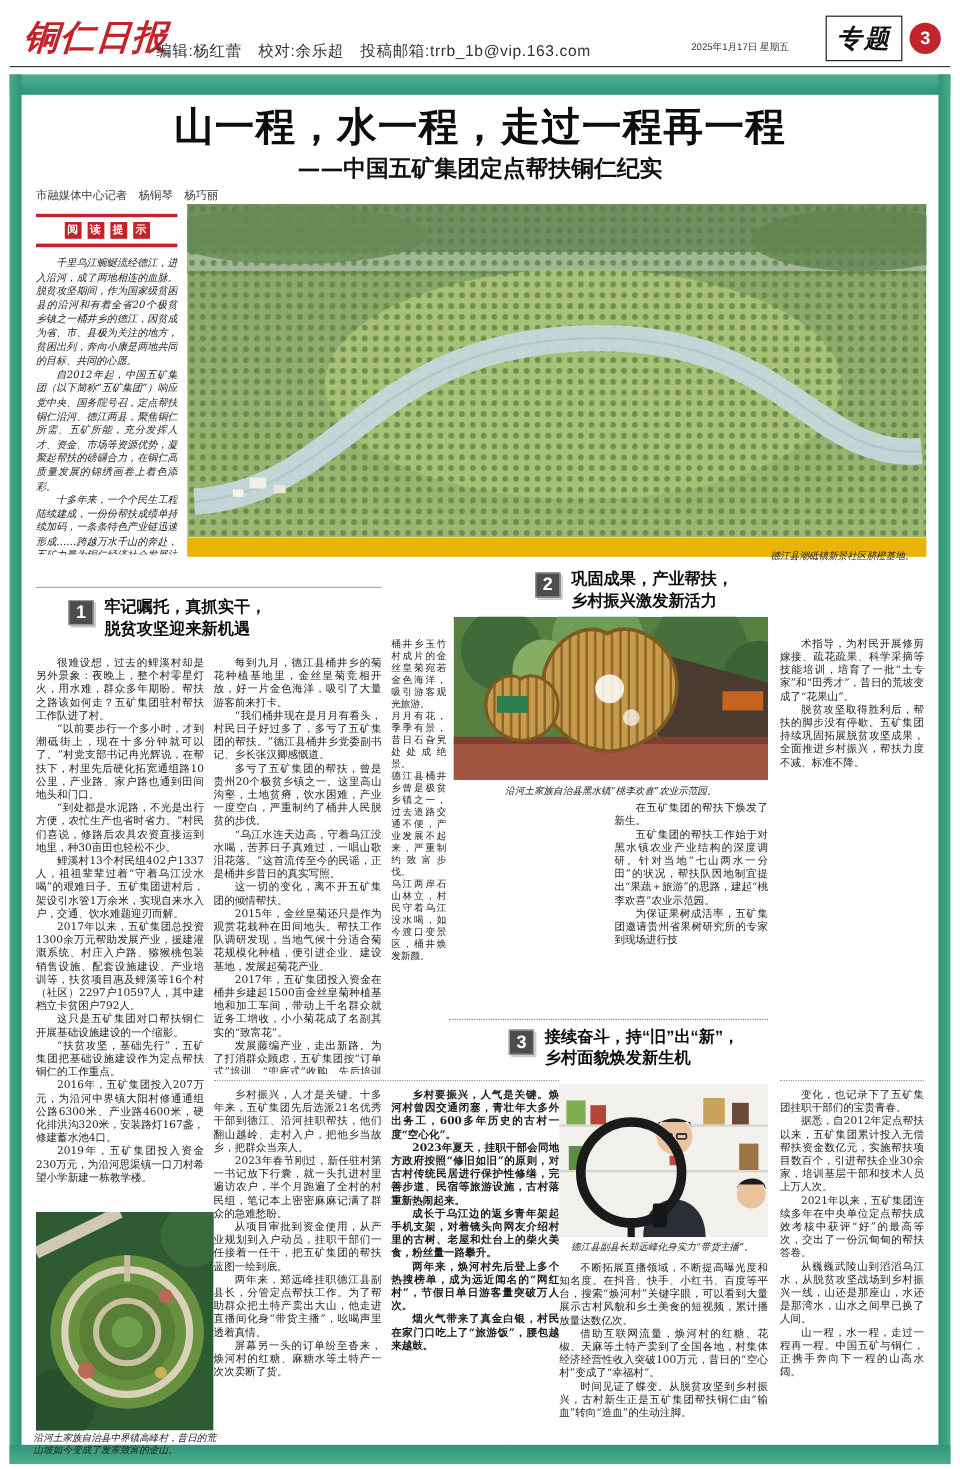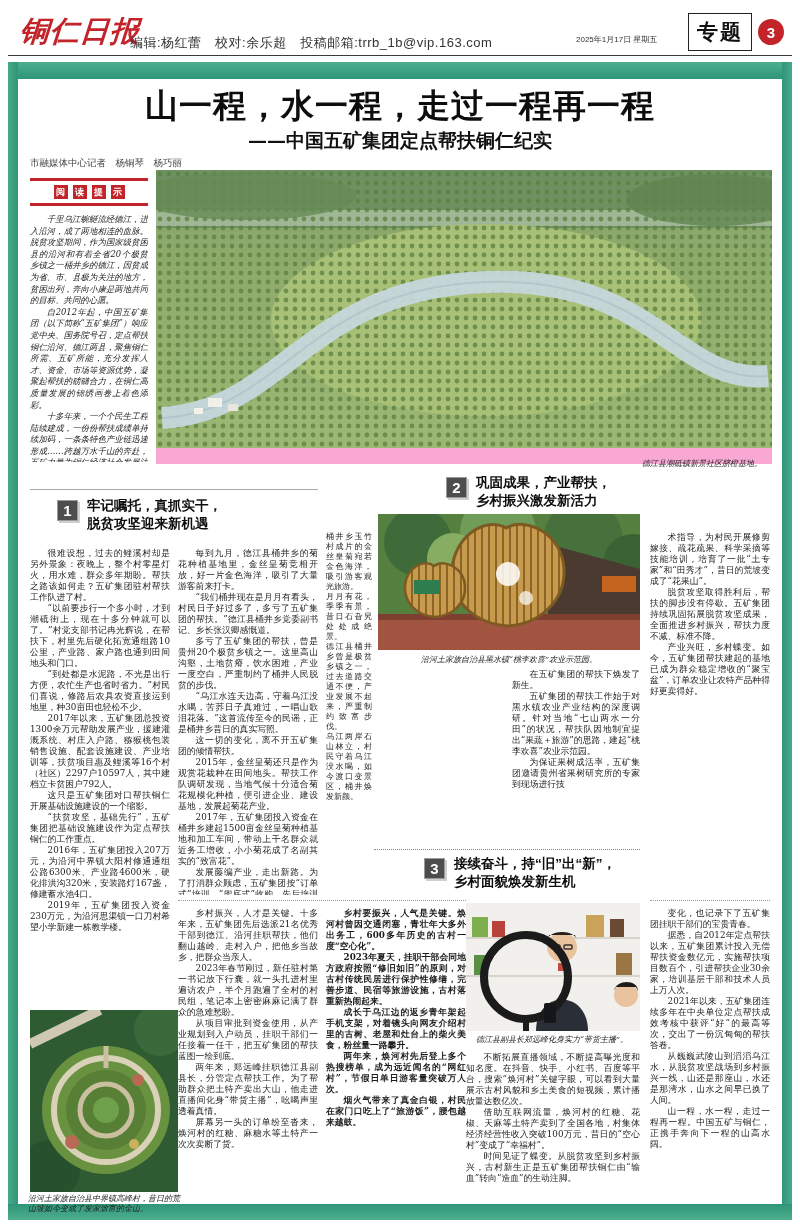--- a/index.html
+++ b/index.html
@@ -9,21 +9,21 @@
 
   
   .masthead { position:absolute; left:0; top:0; width:800px; height:58px; }
   .mast-rule { position:absolute; left:8px; top:55px; width:784px; border-top:1.5px solid #3a3a3a; }
   .paper-logo { position:absolute; left:20px; top:12px; font-size:29px; font-weight:bold; font-style:italic;
                 color:#c2242a; font-family:"DejaVu Serif", serif; letter-spacing:1px; transform:skewX(-4deg); }
   .editor-line { position:absolute; left:130px; top:34px; font-size:13px; color:#333; font-family:"Liberation Sans", sans-serif; letter-spacing:.5px; }
   .date-line { position:absolute; left:576px; top:34px; font-size:8px; color:#333; font-family:"Liberation Sans", sans-serif; }
   .section-box { position:absolute; left:688px; top:13px; width:64px; height:38px; border:1.5px solid #222;
                  display:flex; align-items:center; justify-content:center; font-size:21px; font-weight:900;
-                 font-family:"Liberation Sans", sans-serif; color:#111; letter-spacing:2px; }
+                 font-family:"Liberation Sans", sans-serif; color:#111; letter-spacing:2px;font-style:italic; }
   .page-circle { position:absolute; left:758px; top:19px; width:26px; height:26px; border-radius:50%;
                  background:#c2242a; color:#fff; display:flex; align-items:center; justify-content:center;
                  font-size:15px; font-weight:bold; font-family:"Liberation Sans", sans-serif; }
 
   
   .frame-top { position:absolute; left:8px; top:62px; width:784px; height:17px;
                background:linear-gradient(#4cae8f,#2f9677); }
   .frame-left { position:absolute; left:8px; top:62px; width:10px; height:1158px;
                 background:linear-gradient(90deg,#46a98a,#2f9677); }
   .frame-right { position:absolute; left:782px; top:62px; width:10px; height:1158px;
@@ -44,21 +44,21 @@
                 border-top:3px solid #c2242a; border-bottom:3px solid #c2242a; padding:4px 0; margin-bottom:8px; }
   .tips-label span { display:inline-block; width:14px; height:14px; background:#c2242a; color:#fff;
                      font-size:9px; line-height:14px; text-align:center; font-weight:bold; }
   .tips p, .ncol p { text-indent:2em; text-align:justify; }
   .tips p { font-size:8.4px; line-height:11.6px; font-style:italic; color:#222; }
 
   
   figure { position:absolute; }
   .caption { font-size:8px; font-style:italic; color:#222; }
   .photo-main { left:156px; top:170px; }
-  .photo-main-cap { position:absolute; left:156px; top:448px; width:616px; height:16px; background:#f9a8d4;
+  .photo-main-cap { position:absolute; left:156px; top:448px; width:616px; height:16px; background:#eab308;
                     text-align:right; padding:3px 10px 0 0; }
   .photo-peach-cap { position:absolute; left:378px; top:654px; width:262px; text-align:center; }
   .photo-live-cap { position:absolute; left:442px; top:1034px; width:220px; text-align:center; }
   .photo-garden-cap { position:absolute; left:28px; top:1194px; width:152px; text-align:justify; line-height:9.5px; }
 
   
   .sec-head { position:absolute; display:flex; gap:9px; align-items:flex-start; }
   .sec-num { width:21px; height:21px; background:#4d4d4d; border:1px solid #9a9a9a; box-shadow:2px 2px 0 #cfcfcf;
              color:#fff; font-family:"Liberation Sans", sans-serif; font-weight:bold; font-size:15px;
              display:flex; align-items:center; justify-content:center; flex:none; margin-top:3px; }
@@ -251,20 +251,21 @@
       <circle cx="108" cy="70" r="6" fill="#b96a55"></circle>
       <circle cx="104" cy="134" r="5" fill="#c9b05a"></circle>
     </svg>
   </figure>
   <div class="photo-garden-cap caption">沿河土家族自治县中界镇高峰村，昔日的荒山坡如今变成了发家致富的金山。</div>
 
   <div class="ncol colA">
       <p>很难设想，过去的鲤溪村却是另外景象：夜晚上，整个村零星灯火，用水难，群众多年期盼。帮扶之路该如何走？五矿集团驻村帮扶工作队进了村。</p>
       <p>“以前要步行一个多小时，才到潮砥街上，现在十多分钟就可以了。”村党支部书记冉光辉说，在帮扶下，村里先后硬化拓宽通组路10公里，产业路、家户路也通到田间地头和门口。</p>
       <p>“到处都是水泥路，不光是出行方便，农忙生产也省时省力。”村民们喜说，修路后农具农资直接运到地里，种30亩田也轻松不少。</p>
+      <p>鲤溪村13个村民组402户1337人，祖祖辈辈过着“守着乌江没水喝”的艰难日子。五矿集团进村后，架设引水管1万余米，实现自来水入户，交通、饮水难题迎刃而解。</p>
       <p>2017年以来，五矿集团总投资1300余万元帮助发展产业，援建灌溉系统、村庄入户路、猕猴桃包装销售设施、配套设施建设、产业培训等，扶贫项目惠及鲤溪等16个村（社区）2297户10597人，其中建档立卡贫困户792人。</p>
       <p>这只是五矿集团对口帮扶铜仁开展基础设施建设的一个缩影。</p>
       <p>“扶贫攻坚，基础先行”，五矿集团把基础设施建设作为定点帮扶铜仁的工作重点。</p>
       <p>2016年，五矿集团投入207万元，为沿河中界镇大阳村修通通组公路6300米、产业路4600米，硬化排洪沟320米，安装路灯167盏，修建蓄水池4口。</p>
       <p>2019年，五矿集团投入资金230万元，为沿河思渠镇一口刀村希望小学新建一栋教学楼。</p>
     </div>
   <div class="ncol colB">
       <p>每到九月，德江县桶井乡的菊花种植基地里，金丝皇菊竞相开放，好一片金色海洋，吸引了大量游客前来打卡。</p>
       <p>“我们桶井现在是月月有看头，村民日子好过多了，多亏了五矿集团的帮扶。”德江县桶井乡党委副书记、乡长张汉卿感慨道。</p>
       <p>多亏了五矿集团的帮扶，曾是贵州20个极贫乡镇之一。这里高山沟壑，土地贫瘠，饮水困难，产业一度空白，严重制约了桶井人民脱贫的步伐。</p>
@@ -281,21 +282,20 @@
       <p>乌江两岸石山林立，村民守着乌江没水喝，如今渡口变景区，桶井焕发新颜。</p>
     </div>
   <div class="ncol colE">
       <p>在五矿集团的帮扶下焕发了新生。</p>
       <p>五矿集团的帮扶工作始于对黑水镇农业产业结构的深度调研。针对当地“七山两水一分田”的状况，帮扶队因地制宜提出“果蔬＋旅游”的思路，建起“桃李欢喜”农业示范园。</p>
       <p>为保证果树成活率，五矿集团邀请贵州省果树研究所的专家到现场进行技</p>
     </div>
   <div class="ncol colF">
       <p>术指导，为村民开展修剪嫁接、疏花疏果、科学采摘等技能培训，培育了一批“土专家”和“田秀才”，昔日的荒坡变成了“花果山”。</p>
       <p>脱贫攻坚取得胜利后，帮扶的脚步没有停歇。五矿集团持续巩固拓展脱贫攻坚成果，全面推进乡村振兴，帮扶力度不减、标准不降。</p>
-      <p>产业兴旺，乡村蝶变。如今，五矿集团帮扶建起的基地已成为群众稳定增收的“聚宝盆”，订单农业让农特产品种得好更卖得好。</p>
     </div>
   <div class="ncol colB2">
       <p>乡村振兴，人才是关键。十多年来，五矿集团先后选派21名优秀干部到德江、沿河挂职帮扶，他们翻山越岭、走村入户，把他乡当故乡，把群众当亲人。</p>
       <p>2023年春节刚过，新任驻村第一书记放下行囊，就一头扎进村里遍访农户，半个月跑遍了全村的村民组，笔记本上密密麻麻记满了群众的急难愁盼。</p>
       <p>从项目审批到资金使用，从产业规划到入户动员，挂职干部们一任接着一任干，把五矿集团的帮扶蓝图一绘到底。</p>
       <p>两年来，郑远峰挂职德江县副县长，分管定点帮扶工作。为了帮助群众把土特产卖出大山，他走进直播间化身“带货主播”，吆喝声里透着真情。</p>
       <p>屏幕另一头的订单纷至沓来，焕河村的红糖、麻糖水等土特产一次次卖断了货。</p>
     </div>
   <div class="ncol colC2">
       <p>乡村要振兴，人气是关键。焕河村曾因交通闭塞，青壮年大多外出务工，600多年历史的古村一度“空心化”。</p>

